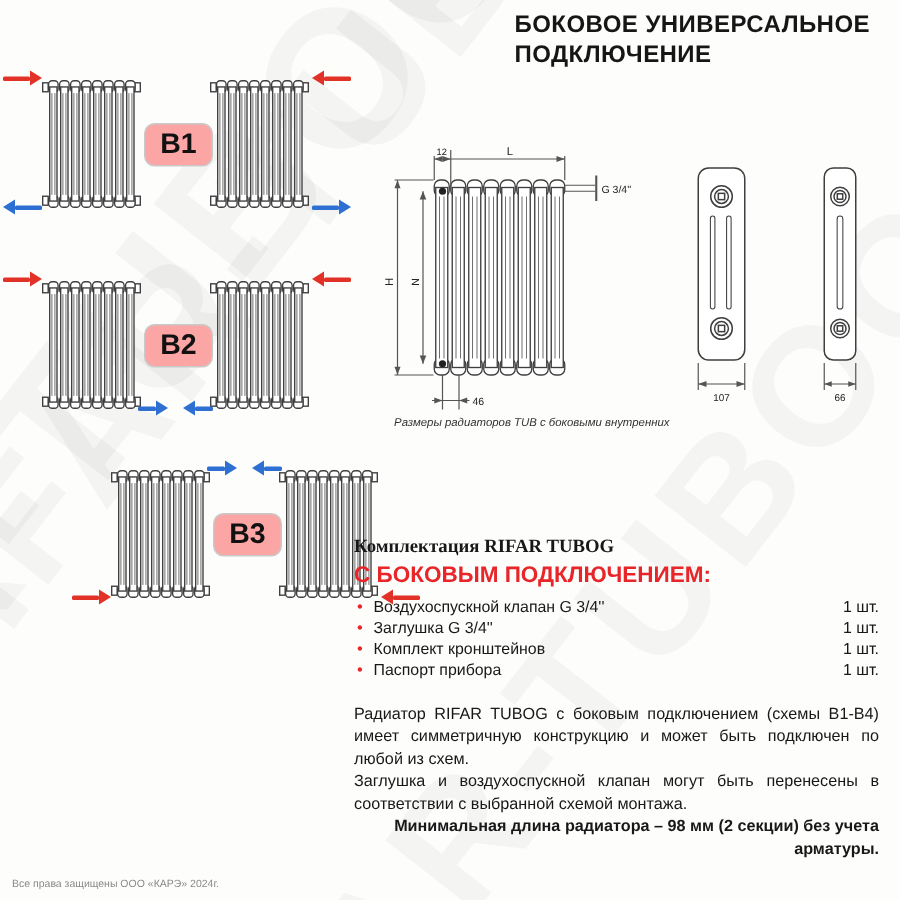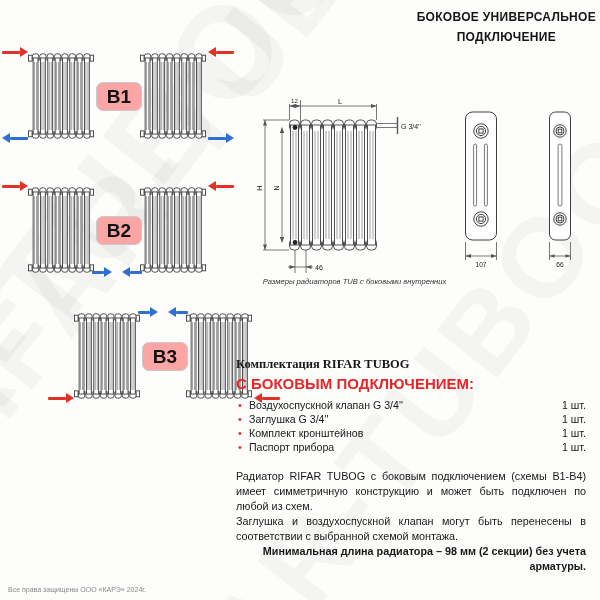--- a/index.html
+++ b/index.html
@@ -5,22 +5,22 @@
   html,body{margin:0;padding:0;}
   body{font-family:"Liberation Sans",sans-serif;background:#e9e9e9;}
   .page{position:relative;width:600px;height:600px;background:#fdfdfc;overflow:hidden;margin:0 auto;}
 
   
   .wm{position:absolute;font-weight:800;font-size:112px;letter-spacing:6px;
       color:rgba(70,70,70,0.05);white-space:nowrap;transform:rotate(-52deg);
       transform-origin:left top;pointer-events:none;}
 
   
-  .title{position:absolute;top:7px;right:4px;text-align:center;
-         font-size:12px;line-height:20px;font-weight:800;color:#161616;letter-spacing:.3px;}
+  .title{position:absolute;top:7px;right:20px;text-align:left;
+         font-size:16px;line-height:20px;font-weight:800;color:#161616;letter-spacing:.3px;}
 
   
   .scheme-row{position:absolute;left:0;width:236px;height:100px;}
   .rad{position:absolute;top:0;}
   .rad.left{left:28px;} .rad.right{left:140px;}
   .scheme-label{position:absolute;left:96px;top:34px;width:44px;height:27px;
         background:#fca5a5;border:1.5px solid #c9c9c9;border-radius:7px;
         display:flex;align-items:center;justify-content:center;
         font-size:19px;font-weight:800;color:#111;}
   .arrow{position:absolute;height:2.6px;border-radius:1px;background:currentColor;}

